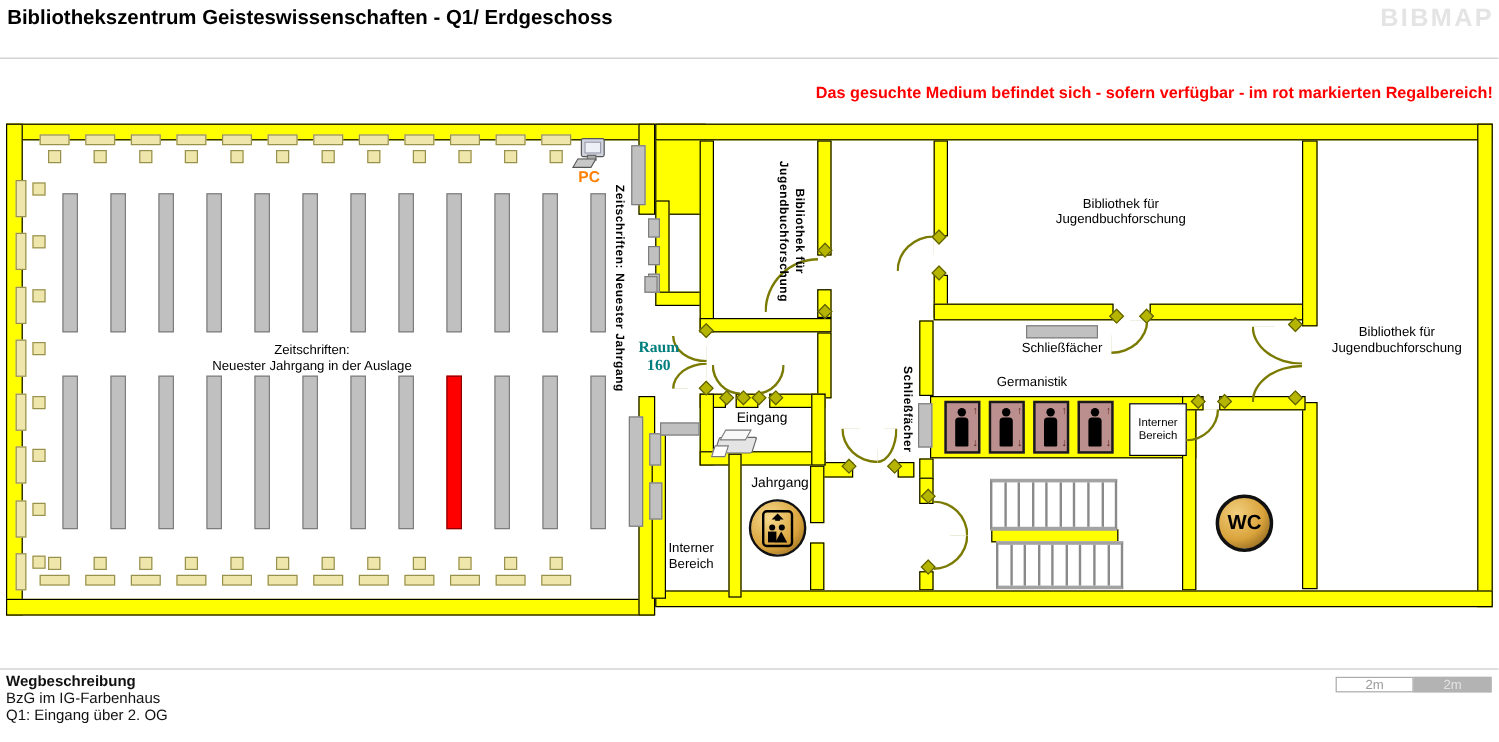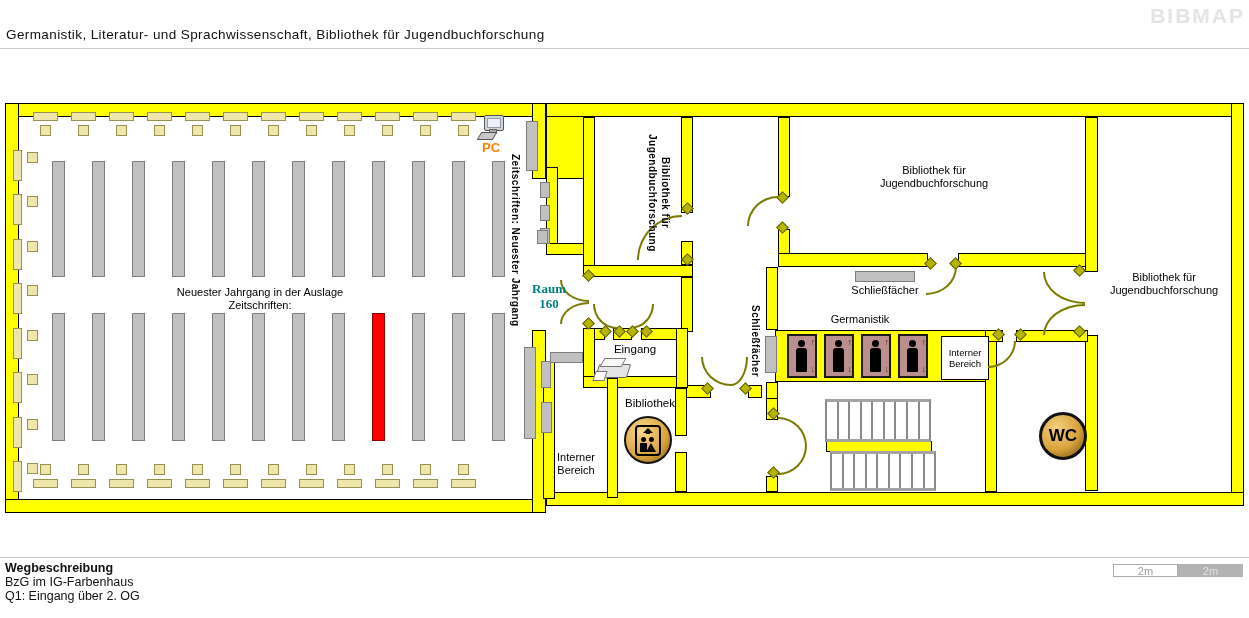--- a/index.html
+++ b/index.html
@@ -56,21 +56,21 @@
   .liftbox{position:absolute;left:9px;top:7px;right:9px;bottom:6px;border:2px solid #000;border-radius:4px;}
   .liftarr{position:absolute;top:1px;left:50%;transform:translateX(-50%);width:0;height:0;
            border-left:5px solid transparent;border-right:5px solid transparent;border-bottom:5px solid #000;}
   .liftstem{position:absolute;top:5px;left:50%;transform:translateX(-50%);width:4px;height:2px;background:#000;}
   .fman{position:absolute;left:3px;bottom:2px;width:7px;}
   .fwom{position:absolute;right:3px;bottom:2px;width:10px;}
   .fh{width:5px;height:5px;border-radius:50%;background:#000;margin:0 auto;}
   .fb{width:7px;height:9px;background:#000;margin:1px auto 0;}
   .fwb{width:0;height:0;border-left:5px solid transparent;border-right:5px solid transparent;
        border-bottom:9px solid #000;margin:1px auto 0;}
-  .wc{position:absolute;left:1039px;top:412px;width:48px;height:48px;border-radius:50%;
+  .wc{position:absolute;left:1013px;top:412px;width:48px;height:48px;border-radius:50%;
       background:radial-gradient(circle at 35% 30%,#f2cf7e,#d9a33c 55%,#6e4c12);
       border:3px solid #111;box-sizing:border-box;display:flex;align-items:center;justify-content:center;
       font-size:17px;font-weight:bold;color:#000;z-index:6;}
   .pcicon{position:absolute;left:478px;top:115px;width:26px;height:26px;z-index:6;}
   .pcmon{position:absolute;right:0;top:0;width:18px;height:14px;background:#cfd4dd;border:1px solid #555;border-radius:2px;}
   .pcscr{position:absolute;left:2px;top:2px;right:2px;bottom:2px;background:#eef0f8;border:1px solid #99a;}
   .pcstand{position:absolute;right:7px;top:14px;width:6px;height:3px;background:#aaa;border:1px solid #666;}
   .pckb{position:absolute;left:1px;top:17px;width:14px;height:6px;background:#c8c8c8;border:1px solid #555;transform:skewX(-30deg);}
   .pclabel{position:absolute;left:477px;top:140px;width:28px;text-align:center;font-size:13px;font-weight:bold;color:#FF8000;z-index:6;}
   .copier{position:absolute;left:594px;top:355px;width:38px;height:27px;z-index:6;}
@@ -80,23 +80,24 @@
   .foot{position:absolute;left:5px;font-size:12.5px;color:#111;white-space:nowrap;text-align:right;}
   .scL,.scR{position:absolute;top:564px;width:65px;height:13px;font-size:11px;line-height:12px;text-align:center;box-sizing:border-box;}
   .scL{left:1113px;background:#fff;border:1px solid #ababab;color:#9c9c9c;}
   .scR{left:1178px;background:#b3b3b3;border:1px solid #b3b3b3;color:#e2e2e2;}
 </style>
 </head>
 <body>
 
 <div class="page">
 
-  <div class="subtitle">Germanistik, Literatur- und Sprachwissenschaft, Bibliothek für Jugendbuchforschung</div>
+  <div class="title">Bibliothekszentrum Geisteswissenschaften - Q1/ Erdgeschoss</div>
   <div class="logo">BIBMAP</div>
   <div class="hr" style="top:48px;"></div>
+  <div class="notice">Das gesuchte Medium befindet sich - sofern verfügbar -  im rot markierten Regalbereich!</div>
 
   <div class="wall" style="left:5px;top:103px;width:540px;height:14px;"></div>
   <div class="wall" style="left:5px;top:103px;width:14px;height:410px;"></div>
   <div class="wall" style="left:5px;top:499px;width:540px;height:14px;"></div>
   <div class="wall" style="left:532px;top:103px;width:14px;height:76px;"></div>
   <div class="wall" style="left:546px;top:103px;width:42px;height:76px;"></div>
   <div class="wall" style="left:546px;top:167px;width:12px;height:78px;"></div>
   <div class="wall" style="left:546px;top:243px;width:44px;height:12px;"></div>
   <div class="wall" style="left:532px;top:330px;width:14px;height:183px;"></div>
 
@@ -264,22 +265,22 @@
     </div>
 
   <div class="gray" style="left:526px;top:121px;width:12px;height:50px;"></div>
   <div class="gray" style="left:540px;top:182px;width:10px;height:16px;"></div>
   <div class="gray" style="left:540px;top:205px;width:10px;height:16px;"></div>
   <div class="gray" style="left:540px;top:228px;width:10px;height:16px;"></div>
   <div class="gray" style="left:537px;top:230px;width:11px;height:14px;"></div>
   <div class="gray" style="left:524px;top:347px;width:12px;height:92px;"></div>
 
   <div class="lbl" style="left:115px;top:286px;width:290px;">
+    <span>Zeitschriften:</span>
     <span>Neuester Jahrgang in der Auslage</span>
-    <span>Zeitschriften:</span>
   </div>
   <div class="vtext" style="left:509px;top:140px;height:200px;">Zeitschriften: Neuester Jahrgang</div>
   <div class="pcicon">
     <div class="pcmon">
         <div class="pcscr"></div>
       </div>
     <div class="pcstand"></div>
     <div class="pckb"></div>
   </div>
   <div class="pclabel">PC</div>
@@ -371,21 +372,21 @@
   <div class="gray" style="left:541px;top:402px;width:11px;height:31px;"></div>
 
   <div class="wall" style="left:543px;top:362px;width:12px;height:137px;"></div>
   <div class="wall" style="left:607px;top:378px;width:11px;height:120px;"></div>
   <div class="wall" style="left:675px;top:388px;width:12px;height:48px;"></div>
   <div class="wall" style="left:675px;top:452px;width:12px;height:40px;"></div>
   <div class="lbl" style="left:546px;top:451px;width:60px;">
     <span>Interner</span>
     <span>Bereich</span>
   </div>
-  <div class="lbl" style="left:612px;top:397px;width:76px;font-size:11.5px;">Bibliothek</div>
+  <div class="lbl" style="left:612px;top:397px;width:76px;font-size:11.5px;">Jahrgang</div>
   <div class="lift">
     <div class="liftbox">
       <div class="liftarr"></div>
       <div class="liftstem"></div>
       <div class="fman">
           <div class="fh"></div>
           <div class="fb"></div>
         </div>
       <div class="fwom">
           <div class="fh"></div>

